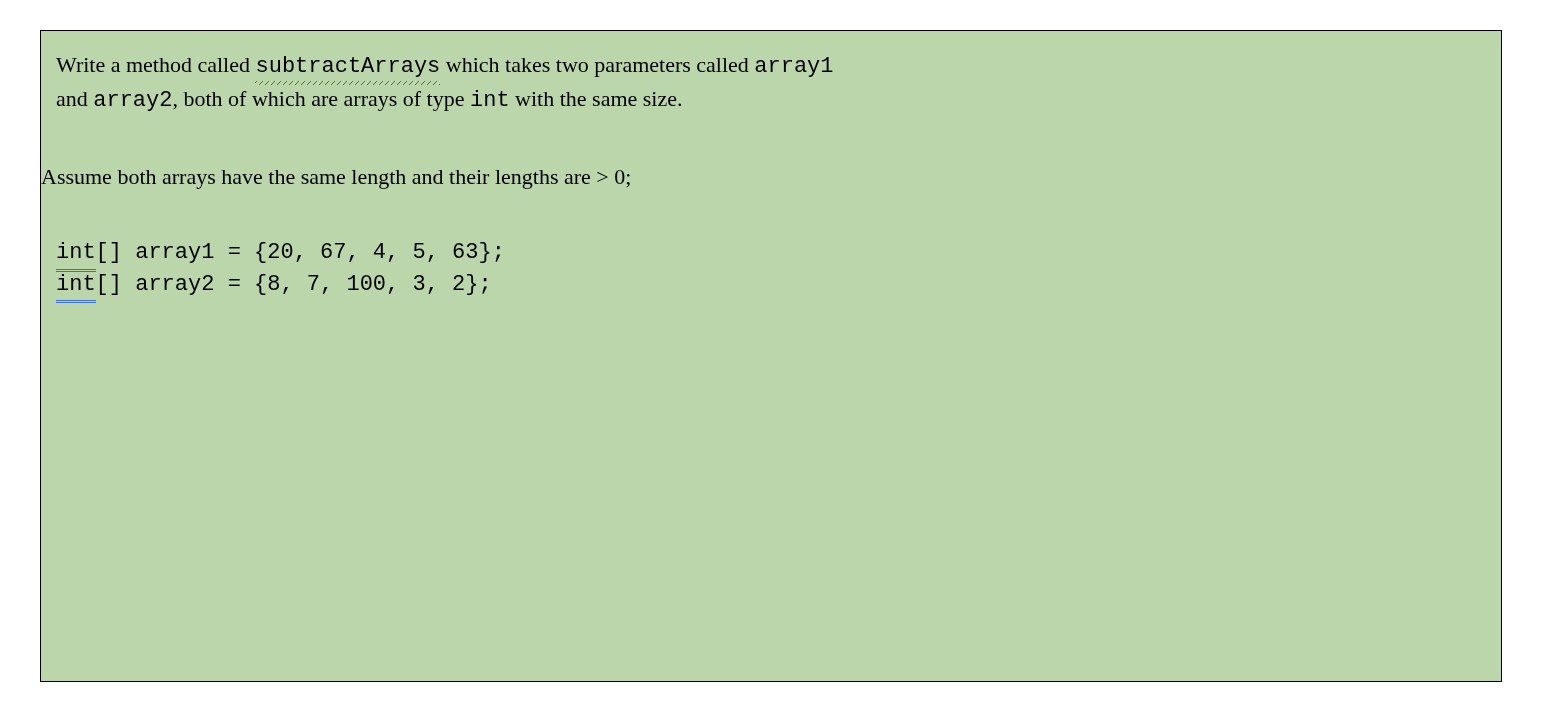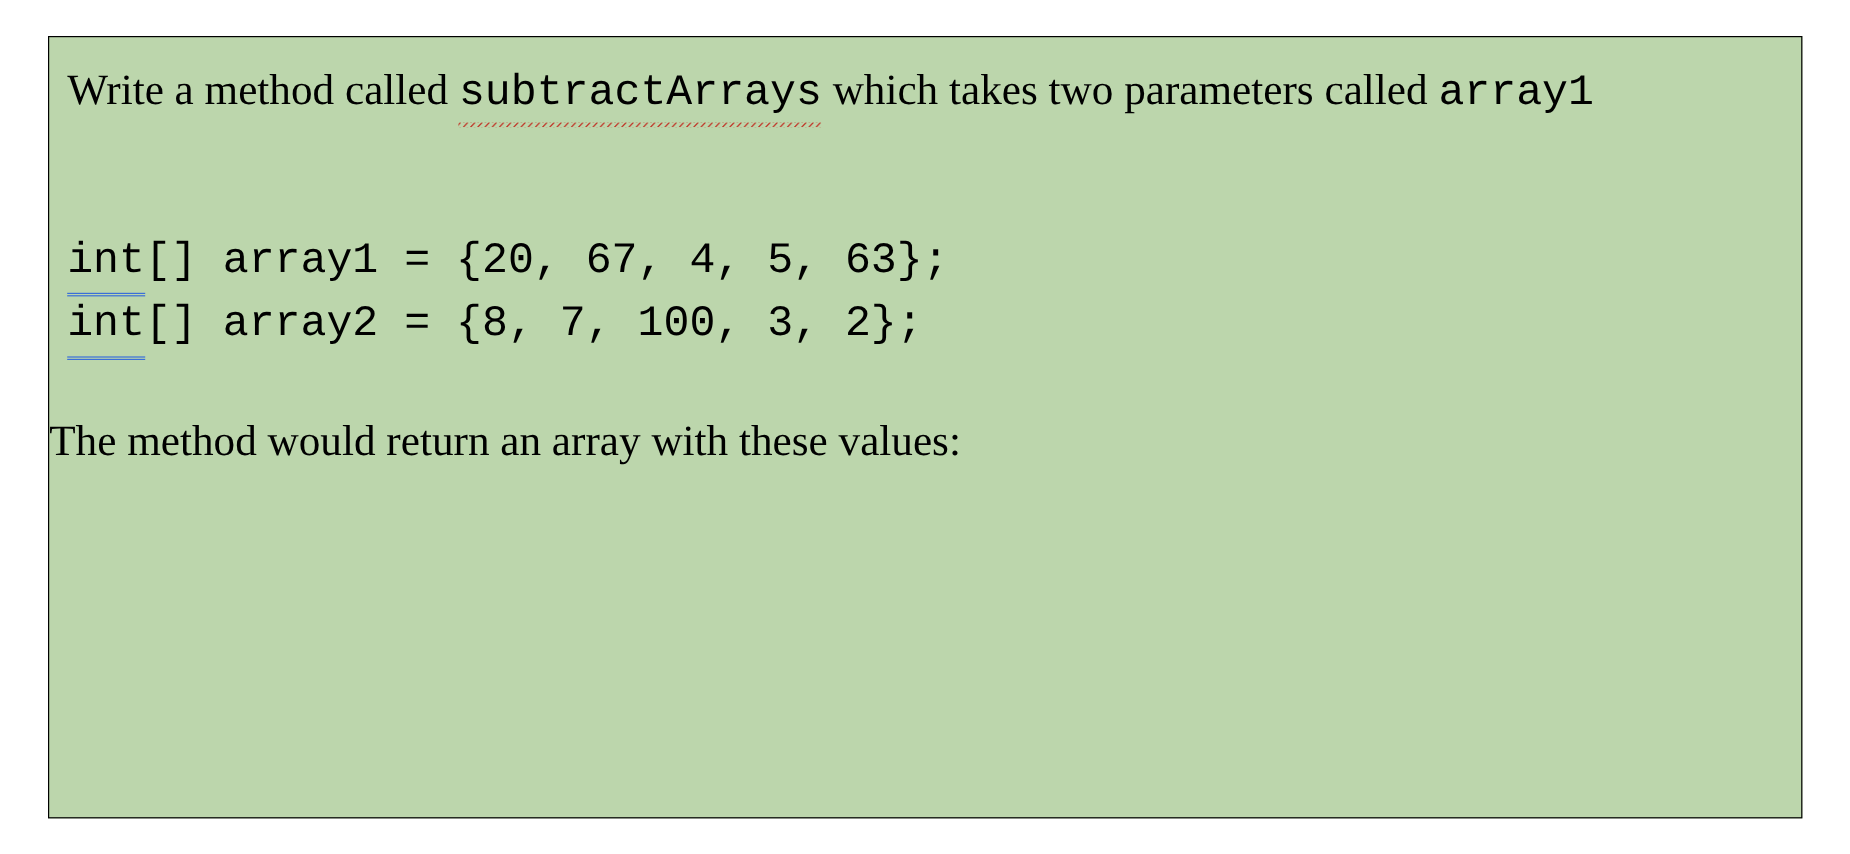--- a/index.html
+++ b/index.html
@@ -11,21 +11,21 @@
       background: #ffffff;
       font-family: 'Times New Roman', Times, serif;
       padding: 30px 40px;
     }
     .problem-box {
       background-color: #bcd6ac;
       border: 1.5px solid #000;
       padding: 18px 0px 18px 0px;
       width: 1462px;
       height: 652px;
-      font-size: 36px;
+      font-size: 22px;
       line-height: 1.45;
       color: #000;
     }
     .indent {
       padding-left: 15px;
     }
     .mono {
       font-family: 'Courier New', Courier, monospace;
     }
     .spell-underline {
@@ -72,31 +72,34 @@
     }
   </style>
 </head>
 <body>
 
 <div class="problem-box">
 
   <div class="indent">
     <span>Write a method called </span><span class="mono spell-underline">subtractArrays</span><span> which takes two parameters called </span><span class="mono">array1</span>
   </div>
+  <div class="indent">
+    <span>and </span><span class="mono">array2</span><span>, both of which are arrays of type </span><span class="mono">int</span><span> with the same  size.</span>
+  </div>
 
   <div class="para-gap"></div>
 
+  <div>Assume both arrays have the same length and their lengths are &gt; 0;</div>
 
   <div class="small-gap"></div>
 
 
   <div class="indent mono">
     <span class="grammar-underline">int</span><span>[] array1 = {20, 67, 4, 5, 63};</span>
   </div>
   <div class="indent mono">
     <span class="grammar-underline">int</span><span>[] array2 = {8, 7, 100, 3, 2};</span>
   </div>
 
   <div class="small-gap"></div>
 
-  <div>The method would return an array with these values:</div>
 
 </div>
 
 </body></html>

